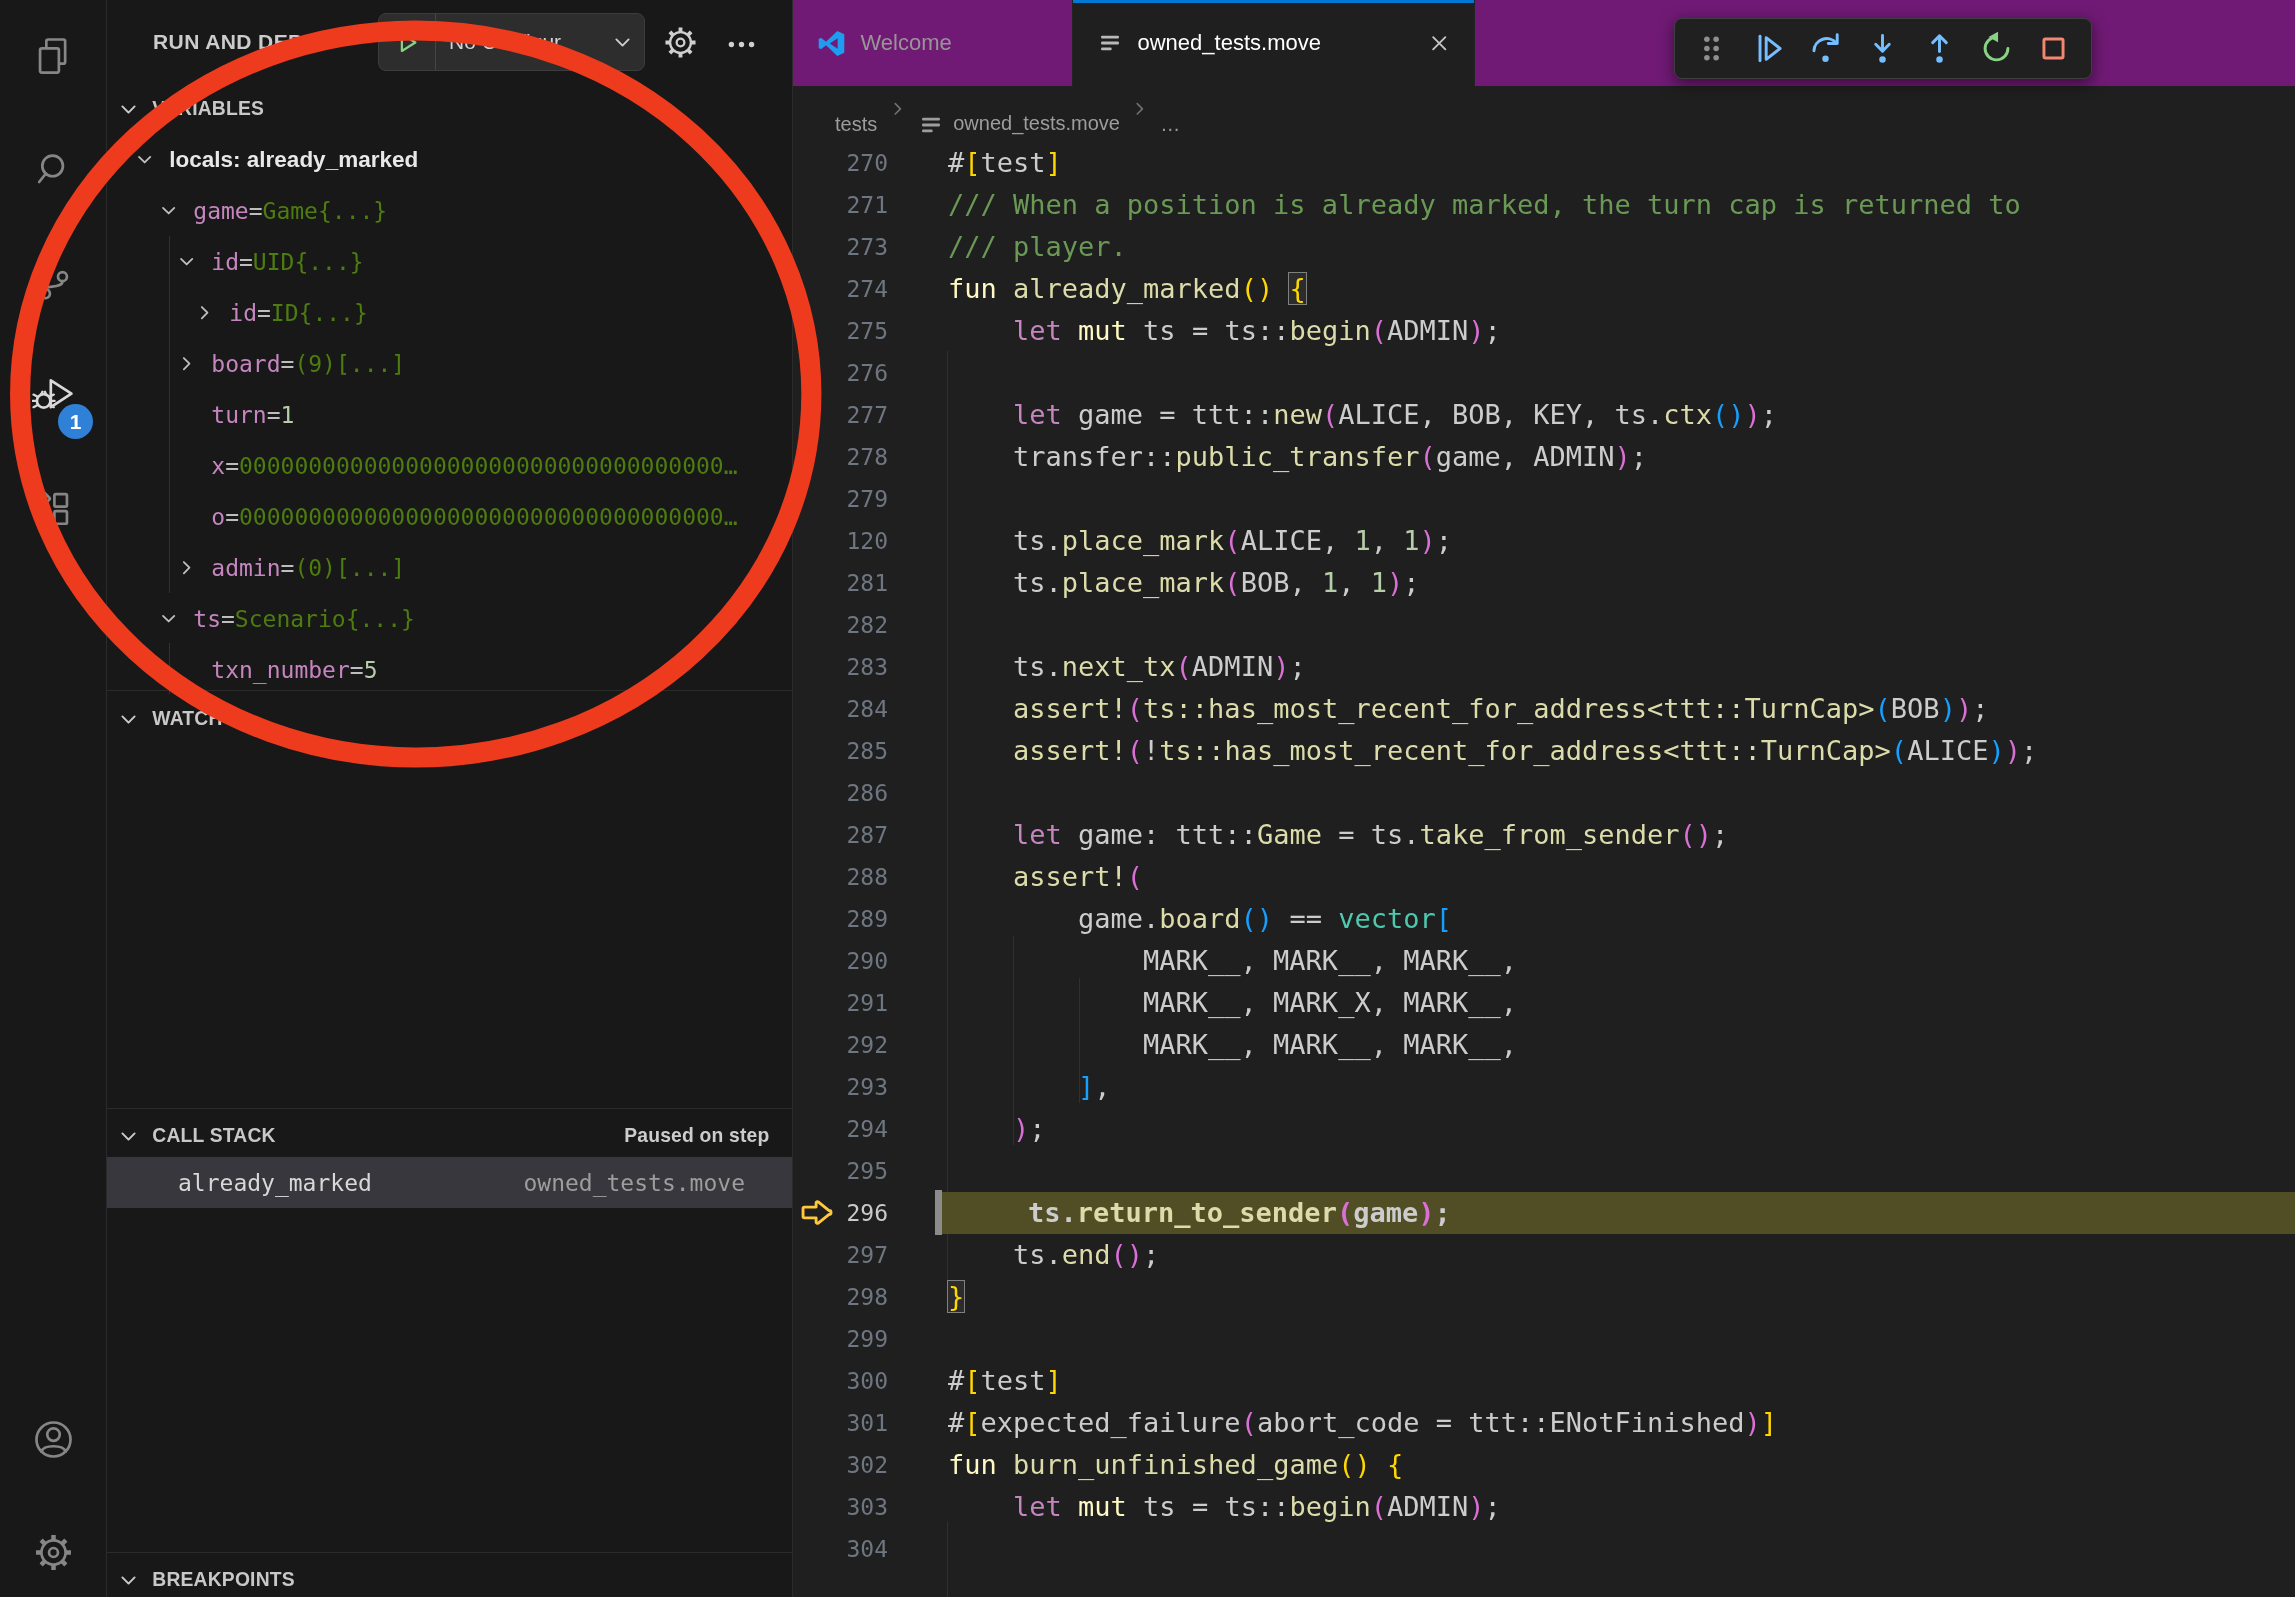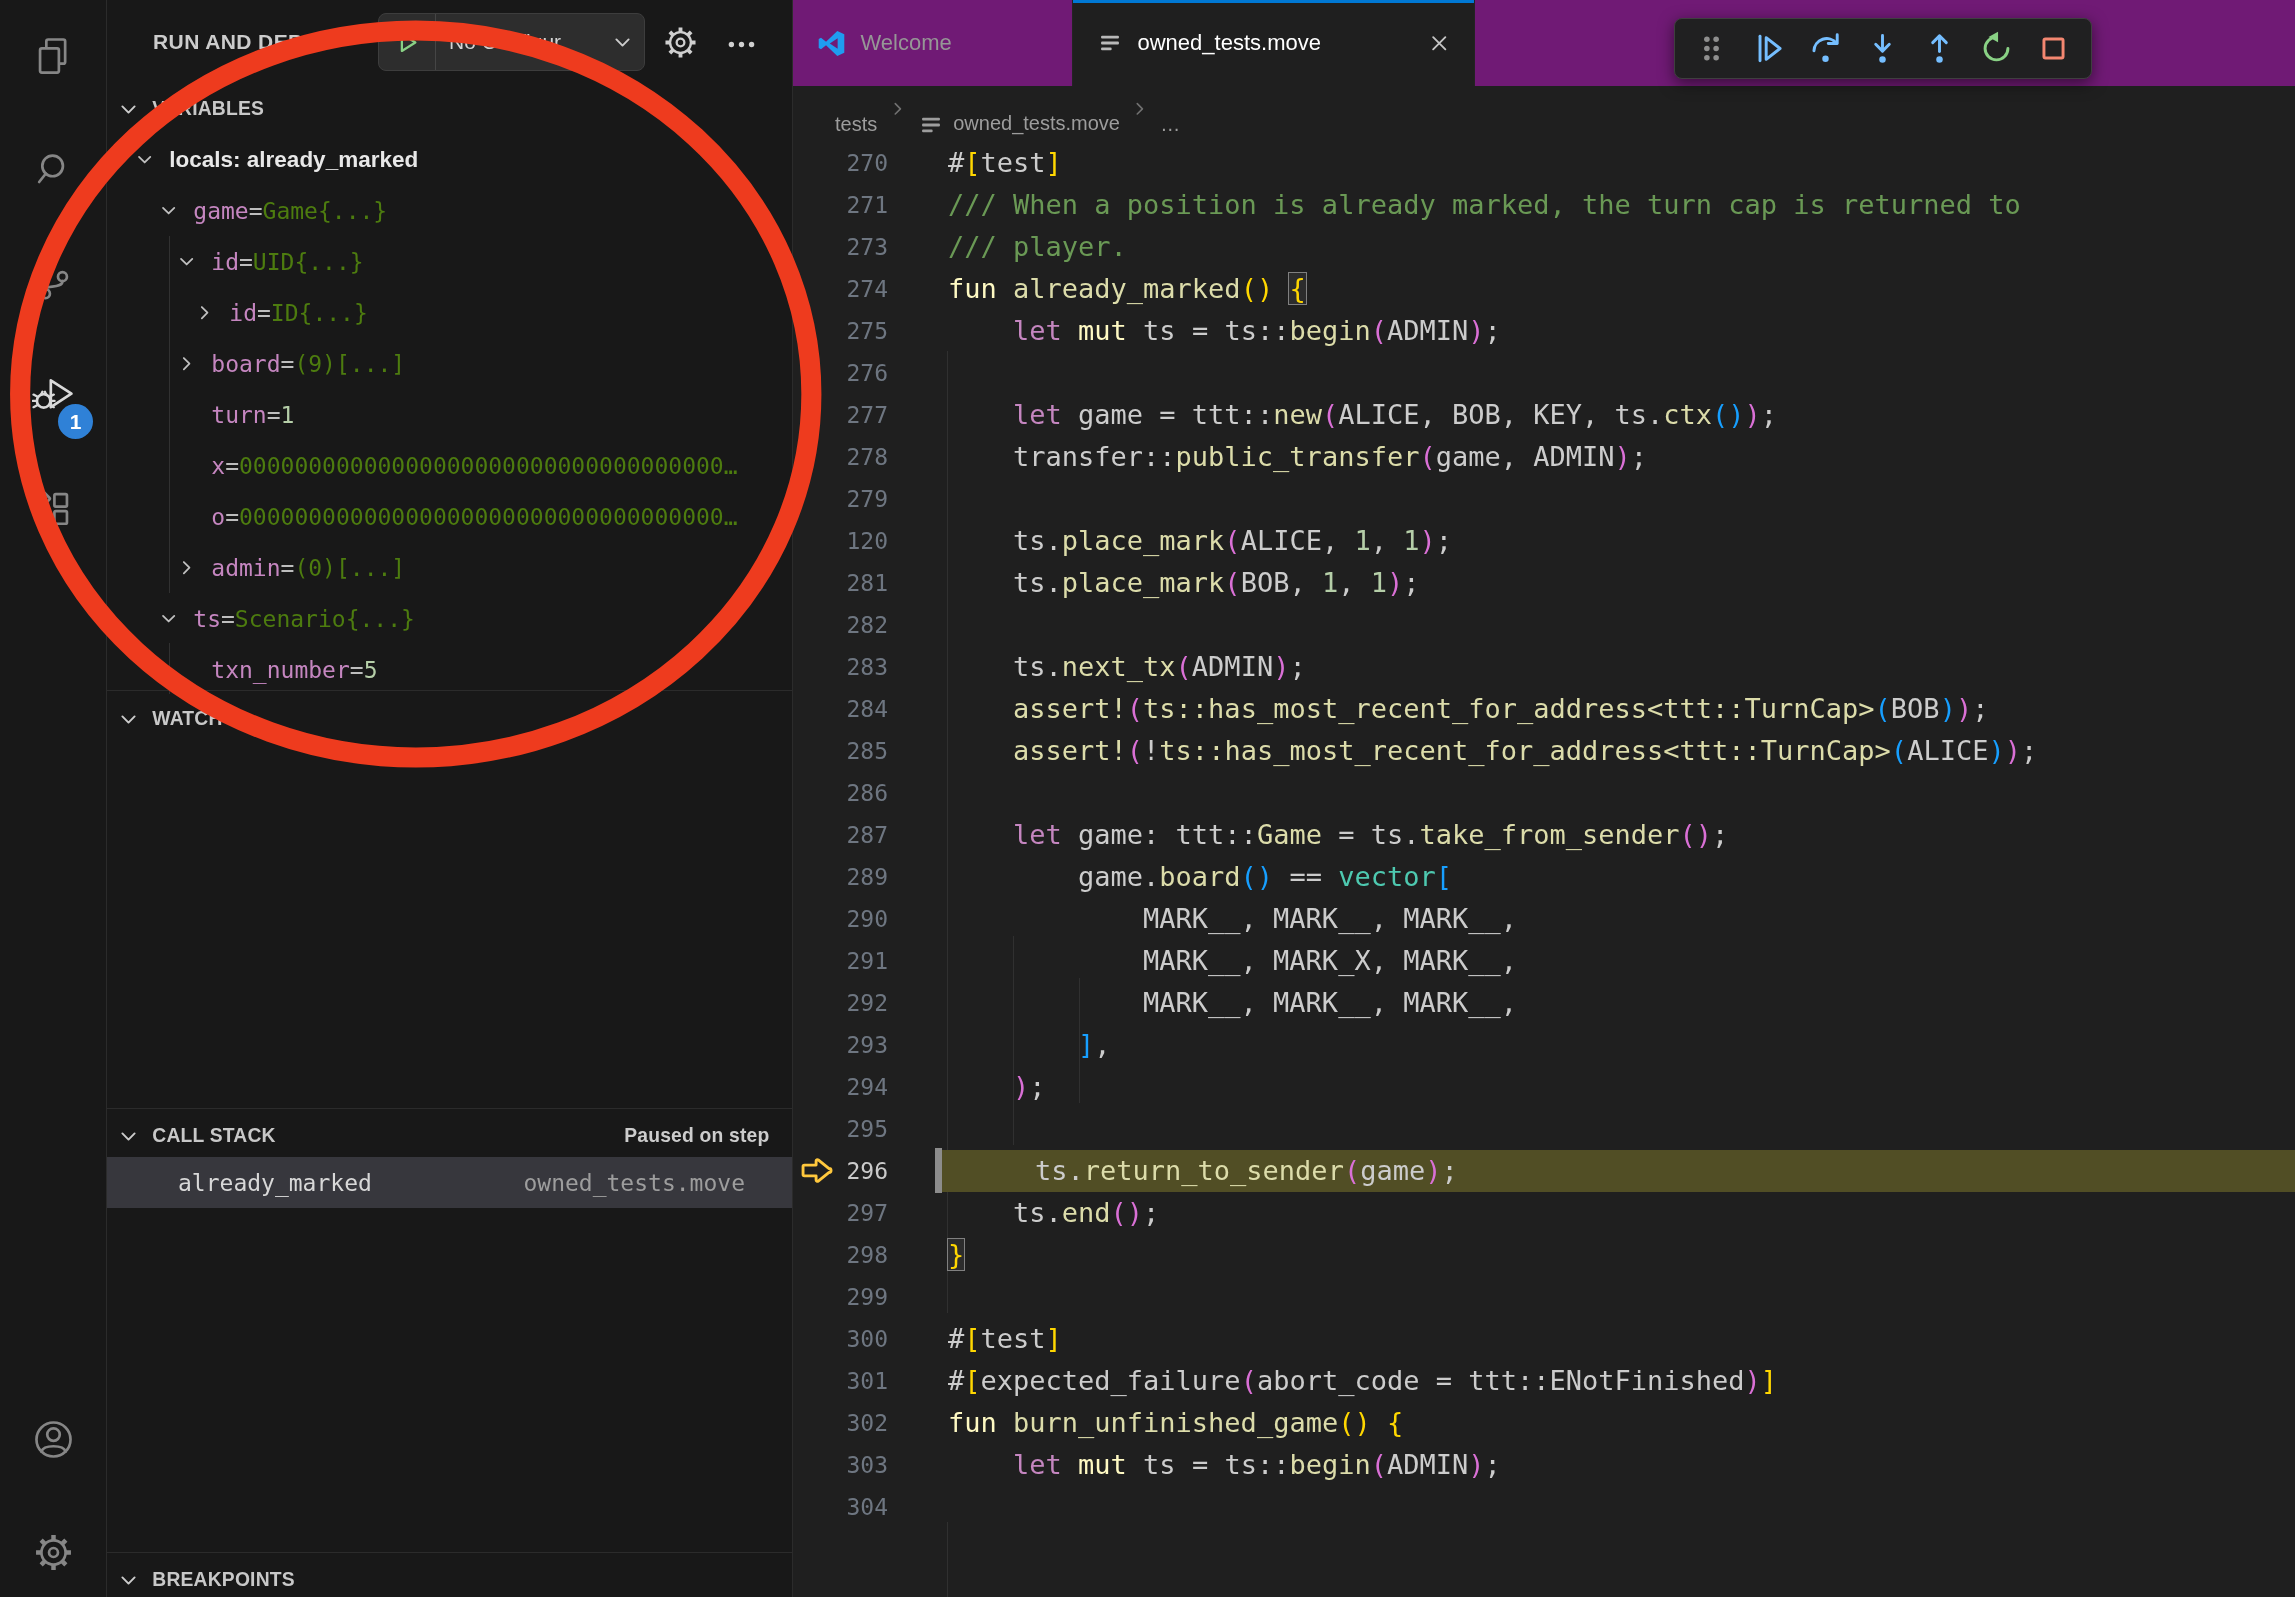--- a/index.html
+++ b/index.html
@@ -81,21 +81,21 @@
 
   .codearea{position:absolute;top:131px;left:0;right:0;bottom:0;overflow:hidden;padding-top:10.5px;}
   .cl{display:flex;height:42px;}
   .glyph{width:47px;display:flex;align-items:center;justify-content:center;color:#ffc83d;flex:none;}
   .glyph svg{width:34px;height:27px;}
   .lnum{width:48px;text-align:right;font:23px/42px "DejaVu Sans Mono",monospace;color:#6e7681;flex:none;}
   .codetext{flex:1;margin-left:47px;position:relative;}
   .codetext pre{margin:0;font:27px/42px "DejaVu Sans Mono",monospace;white-space:pre;padding-left:13px;}
   .cl.current .codetext{background:#514e25;}
   .cl.current .codetext::before{content:"";position:absolute;left:0;top:-1.6px;bottom:-1.6px;width:7.2px;background:#8c8c8c;}
-  .cl.current .codetext pre{padding-left:35px;}
+  .cl.current .codetext pre{padding-left:28px;font-weight:bold;}
   .cl.current .lnum{color:#cacaca;}
 
   .tok-p{color:#cccccc}.tok-c{color:#6a9955}.tok-k1{color:#c586c0}.tok-k2{color:#fef9c3}
   .tok-fn{color:#dcdcaa}.tok-num{color:#b5cea8}.tok-ty{color:#4ec9b0}
   .tok-b1{color:#ffd700}.tok-b2{color:#da70d6}.tok-b3{color:#179fff}
   .tok-m{color:#ffd700;outline:0.8px solid #808080;background:rgba(130,130,130,.14);}
 
   .iguide{position:absolute;width:0.8px;background:#303030;}
 
   .dbg-toolbar{position:absolute;left:881px;top:17.7px;width:418px;height:61px;background:#202021;
@@ -529,20 +529,27 @@
         </div>
         <div class="cl">
           <div class="glyph"></div>
           <div class="lnum">287</div>
           <div class="codetext">
             <pre><span class="tok-p">    </span><span class="tok-k1">let</span><span class="tok-p"> game: ttt::</span><span class="tok-fn">Game</span><span class="tok-p"> = ts.</span><span class="tok-fn">take_from_sender</span><span class="tok-b2">()</span><span class="tok-p">;</span></pre>
           </div>
         </div>
         <div class="cl">
           <div class="glyph"></div>
+          <div class="lnum">288</div>
+          <div class="codetext">
+            <pre><span class="tok-p">    </span><span class="tok-fn">assert!</span><span class="tok-b2">(</span></pre>
+          </div>
+        </div>
+        <div class="cl">
+          <div class="glyph"></div>
           <div class="lnum">289</div>
           <div class="codetext">
             <pre><span class="tok-p">        game.</span><span class="tok-fn">board</span><span class="tok-b3">()</span><span class="tok-p"> == </span><span class="tok-ty">vector</span><span class="tok-b3">[</span></pre>
           </div>
         </div>
         <div class="cl">
           <div class="glyph"></div>
           <div class="lnum">290</div>
           <div class="codetext">
             <pre><span class="tok-p">            MARK__, MARK__, MARK__,</span></pre>

